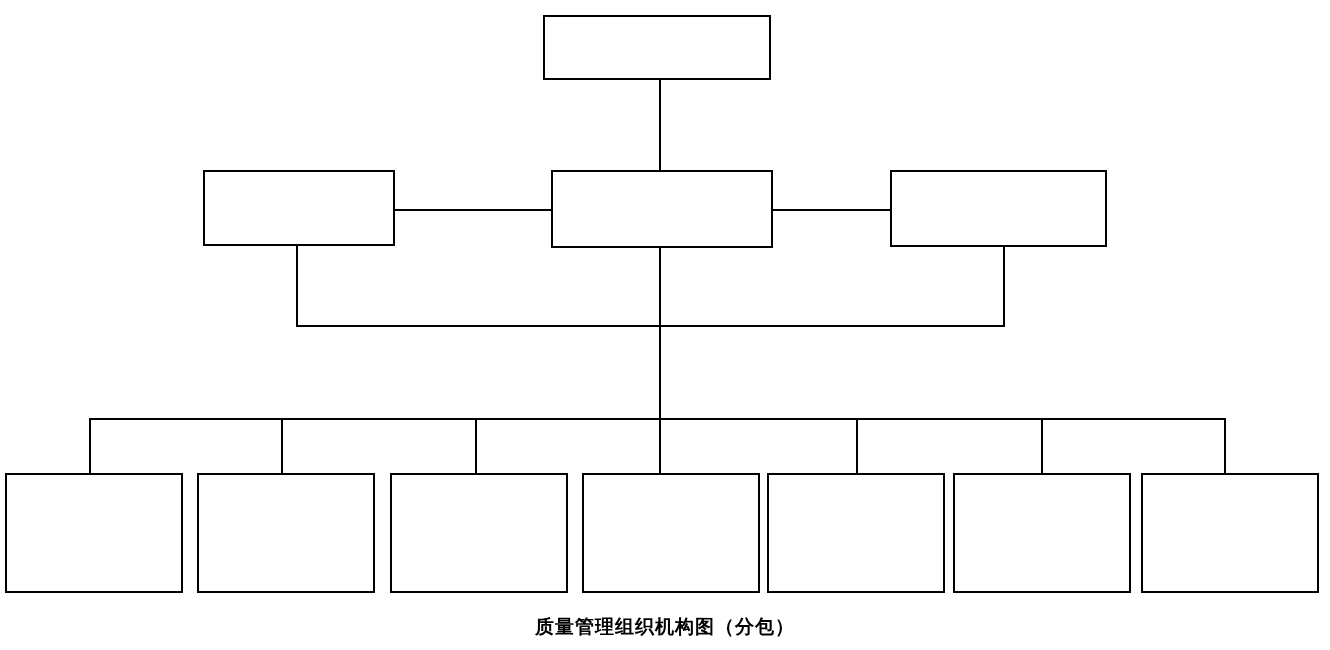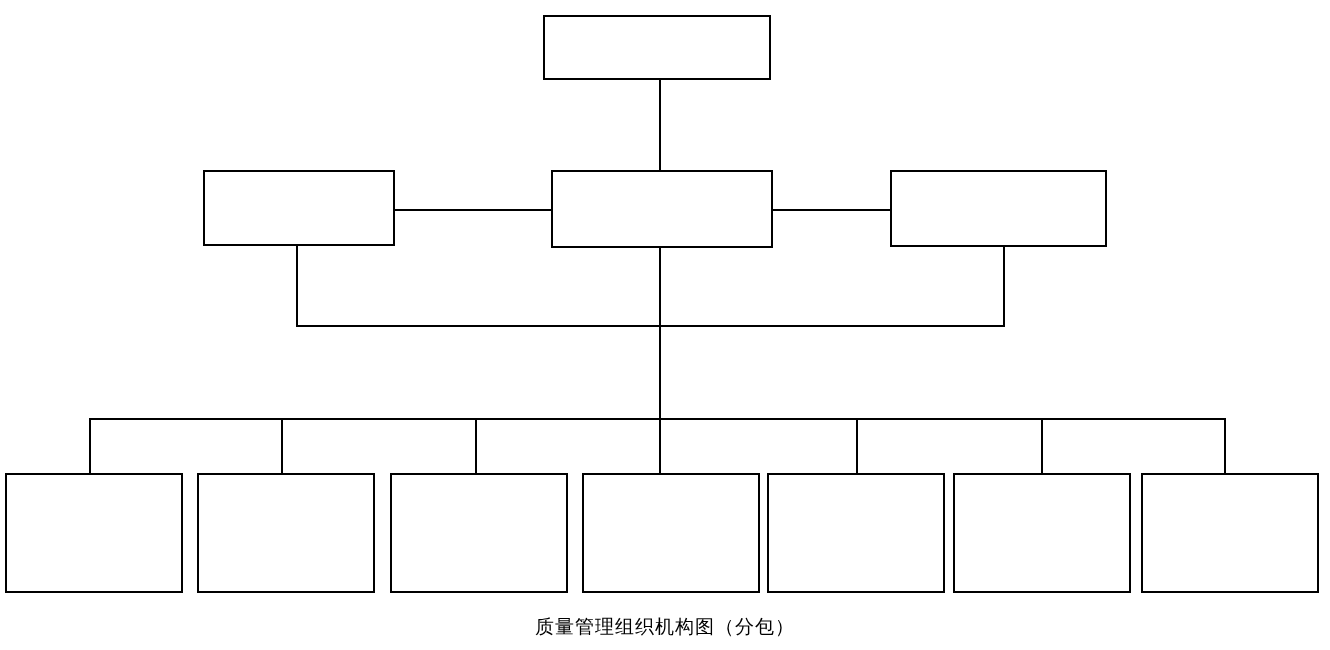--- a/index.html
+++ b/index.html
@@ -47,21 +47,21 @@
   }
   .connector.h {
     height: 2px;
   }
   #caption {
     position: absolute;
     left: 0;
     right: 0;
     text-align: center;
     font-size: 19px;
-    font-weight: normal;
+    font-weight: bold;
     letter-spacing: 1px;
     font-family: "Liberation Serif", "DejaVu Serif", serif;
     white-space: nowrap;
   }
 </style>
 </head>
 <body>
 
 <div id="chart-root">
 

